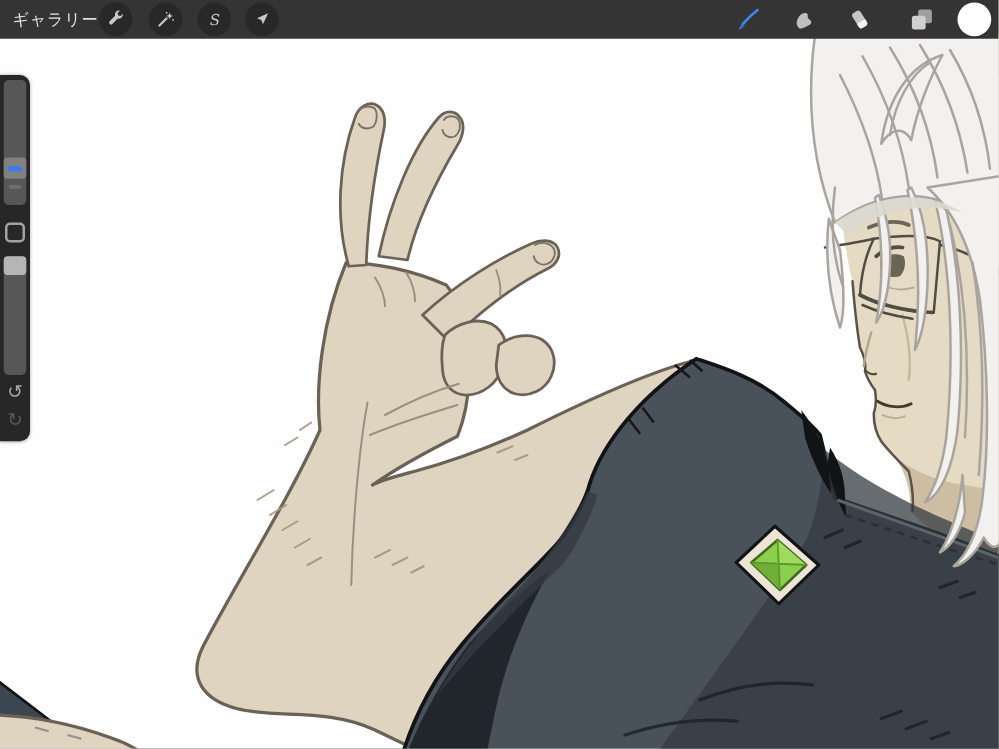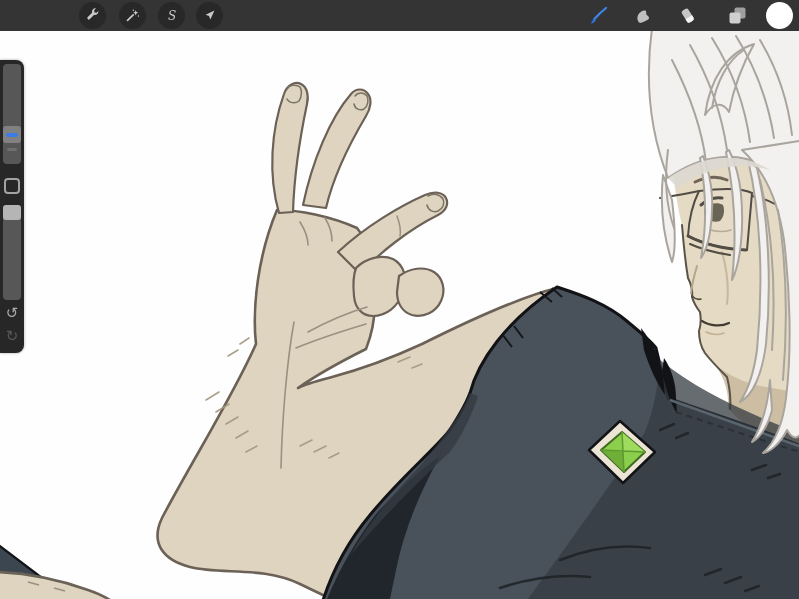--- a/index.html
+++ b/index.html
@@ -226,20 +226,21 @@
       <path style="fill:var(--skin);stroke:var(--outline)" stroke-width="2.6" d="M-4,572 C28,573 60,580 88,590 C100,594 110,599 118,606 L-4,606 Z"></path>
       <g fill="none" stroke="#9a9082" stroke-width="1.6">
         <path d="M28,582 l11,3"></path>
             <path d="M54,588 l11,3"></path>
       </g>
     </g>
   </svg>
   </div>
 
   <div id="toolbar">
+    <span class="gallery-label">ギャラリー</span>
 
     <div class="tool-circle" style="left:79px">
       <svg width="17" height="17" viewBox="0 0 24 24">
         <path fill="#c9c9c9" d="M20.2 6.6a4.6 4.6 0 0 1-5.8 4.4l-6.1 6.1a2.1 2.1 0 1 1-3-3l6.1-6.1A4.6 4.6 0 0 1 16.9 2.1l-2.6 2.6.5 2.9 2.9.5 2.6-2.6c.1.4-.1.7-.1 1.1z"></path>
       </svg>
     </div>
 
     <div class="tool-circle" style="left:119px">
       <svg width="17" height="17" viewBox="0 0 24 24">
         <path stroke="#c9c9c9" stroke-width="2.4" stroke-linecap="round" d="M5 19 L13 11"></path>

